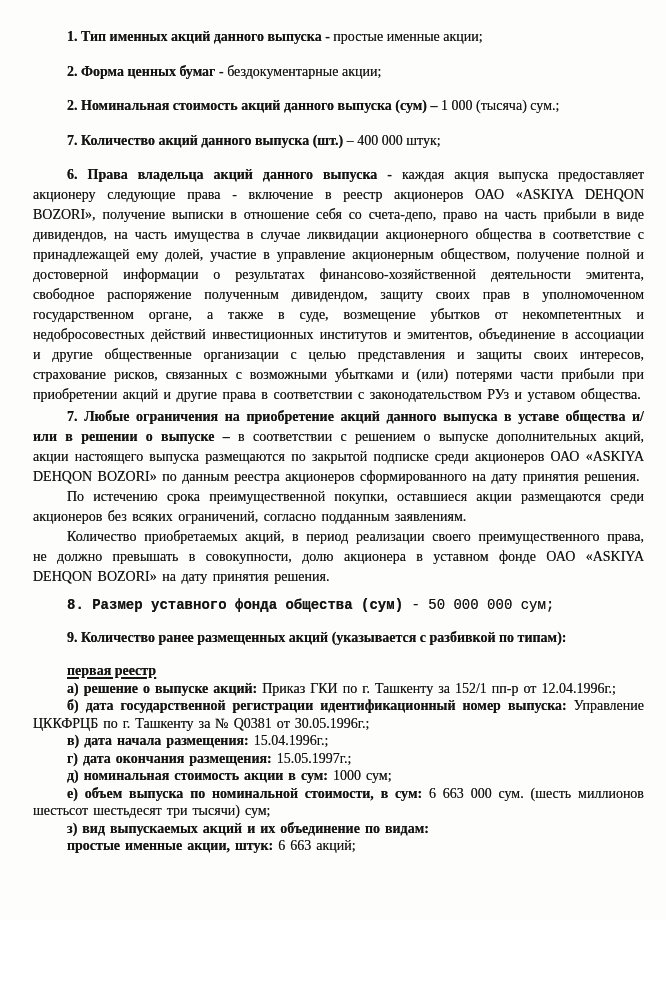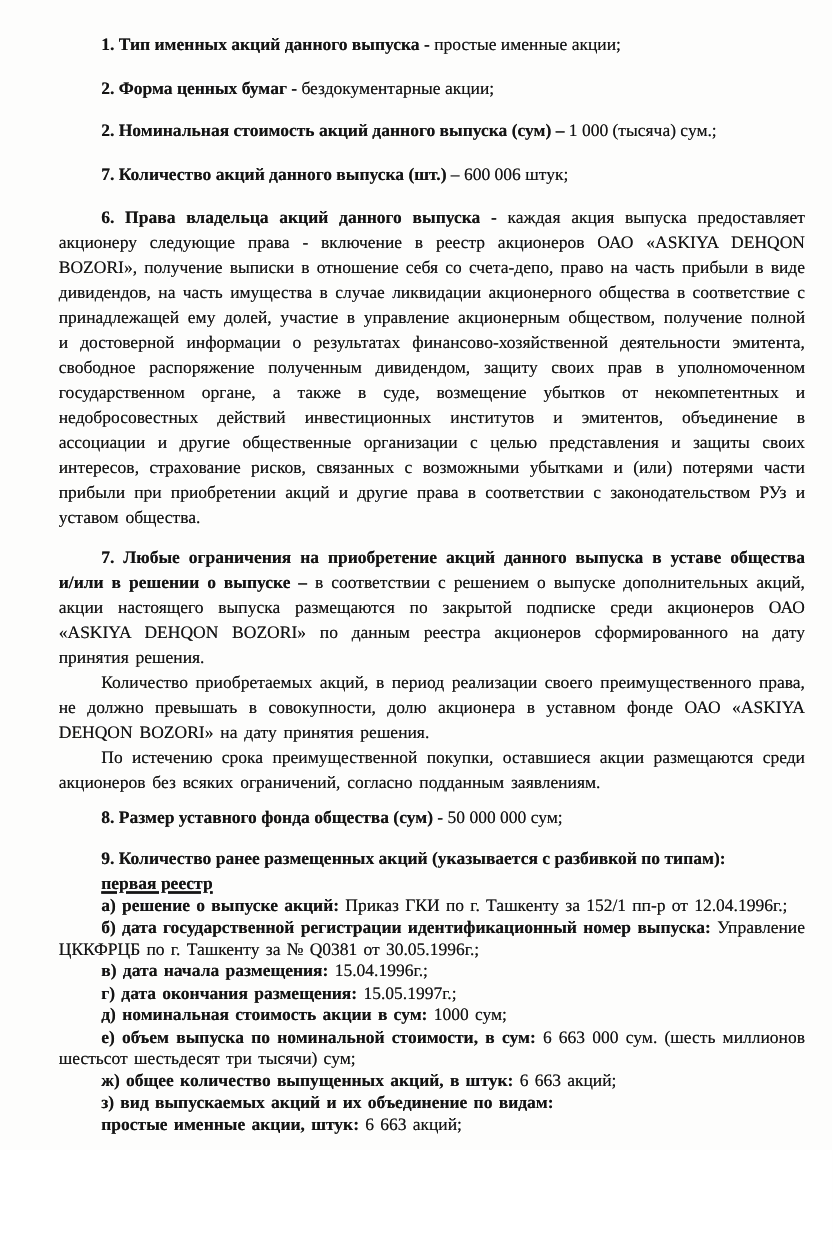--- a/index.html
+++ b/index.html
@@ -1,88 +1,87 @@
 <!DOCTYPE html>
 <html><head>
 <meta charset="utf-8">
 <style>
   html, body { margin: 0; padding: 0; background: #ffffff; }
   .page {
     position: relative;
     width: 666px;
     height: 920px;
     box-sizing: border-box;
-    padding: 27px 22px 0 47px;
+    padding: 27px 22px 0 33px;
     background: #fdfdfc;
     color: #141414;
     font-family: "Liberation Serif", "DejaVu Serif", serif;
     font-size: 14px;
     line-height: 20px;
     overflow: hidden;
     text-shadow: 0 0 0.4px rgba(0,0,0,0.65);
   }
   p { margin: 0; }
   b { font-weight: 700; }
   .ind { text-indent: 34px; }
   .just { text-align: justify; word-spacing: 2px; }
   .item { margin-bottom: 14.5px; text-indent: 34px; }
-  .para7 { margin-top: 12px; }
-  .item8 { margin-top: 8px; margin-bottom: 13px; text-indent: 34px; }
-  .item9 { text-indent: 34px; margin-bottom: 1px; }
+  .para7 { margin-top: 2px; }
+  .item8 { margin-top: 8px; margin-bottom: 13px; text-indent: 34px; font-family: Liberation Mono, monospace; }
+  .item9 { text-indent: 34px; margin-bottom: 14px; }
   .emission p { line-height: 17.5px; }
   .entry { text-indent: 34px; text-align: justify; word-spacing: 1.5px; }
   .em-head { text-indent: 34px; }
   .em-head b {
     text-decoration: underline;
     text-decoration-thickness: 1.5px;
     text-underline-offset: 2px;
   }
 </style>
 </head>
 <body>
 
 <div class="page">
 
   <p class="item"><b>1. Тип именных акций данного выпуска -</b><span> простые именные акции;</span></p>
 
   <p class="item"><b>2. Форма ценных бумаг -</b><span> бездокументарные акции;</span></p>
 
   <p class="item"><b>2. Номинальная стоимость акций данного выпуска (сум) –</b><span> 1 000 (тысяча) сум.;</span></p>
 
-  <p class="item"><b>7. Количество акций данного выпуска (шт.)</b><span> – 600 006 штук;</span></p>
+  <p class="item"><b>7. Количество акций данного выпуска (шт.)</b><span> – 400 000 штук;</span></p>
 
 
   <p class="just ind"><b>6. Права владельца акций данного выпуска -</b><span> каждая акция выпуска предоставляет акционеру следующие права - включение в реестр акционеров ОАО «ASKIYA DEHQON BOZORI», получение выписки в отношение себя со счета-депо, право на часть прибыли в виде дивидендов, на часть имущества в случае ликвидации акционерного общества в соответствие с принадлежащей ему долей, участие в управление акционерным обществом, получение полной и достоверной информации о результатах финансово-хозяйственной деятельности эмитента, свободное распоряжение полученным дивидендом, защиту своих прав в уполномоченном государственном органе, а также в суде, возмещение убытков от некомпетентных и недобросовестных действий инвестиционных институтов и эмитентов, объединение в ассоциации и другие общественные организации с целью представления и защиты своих интересов, страхование рисков, связанных с возможными убытками и (или) потерями части прибыли при приобретении акций и другие права в соответствии с законодательством РУз и уставом общества.</span></p>
 
   <p class="just ind para7"><b>7. Любые ограничения на приобретение акций данного выпуска в уставе общества и/или в решении о выпуске –</b><span> в соответствии с решением о выпуске дополнительных акций, акции настоящего выпуска размещаются по закрытой подписке среди акционеров ОАО «ASKIYA DEHQON BOZORI» по данным реестра акционеров сформированного на дату принятия решения.</span></p>
 
+  <p class="just ind">По истечению срока преимущественной покупки, оставшиеся акции размещаются среди акционеров без всяких ограничений, согласно подданным заявлениям.</p>
+
   <p class="just ind">Количество приобретаемых акций, в период реализации своего преимущественного права, не должно превышать в совокупности, долю акционера в уставном фонде ОАО «ASKIYA DEHQON BOZORI» на дату принятия решения.</p>
-
-  <p class="just ind">По истечению срока преимущественной покупки, оставшиеся акции размещаются среди акционеров без всяких ограничений, согласно подданным заявлениям.</p>
 
   <p class="item8"><b>8. Размер уставного фонда общества (сум)</b><span>  - 50 000 000 сум;</span></p>
 
   <p class="item9"><b>9. Количество ранее размещенных акций (указывается с разбивкой по типам):</b></p>
 
   <div class="emission">
     <p class="em-head"><b>первая реестр</b></p>
 
     <p class="entry"><b>а) решение о выпуске акций:</b><span> Приказ ГКИ по г. Ташкенту за 152/1 пп-р от 12.04.1996г.;</span></p>
 
     <p class="entry"><b>б) дата государственной регистрации идентификационный номер выпуска:</b><span> Управление ЦККФРЦБ по г. Ташкенту за № Q0381 от 30.05.1996г.;</span></p>
 
     <p class="entry"><b>в) дата начала размещения:</b><span> 15.04.1996г.;</span></p>
 
     <p class="entry"><b>г) дата окончания размещения:</b><span> 15.05.1997г.;</span></p>
 
     <p class="entry"><b>д) номинальная стоимость акции в сум:</b><span> 1000 сум;</span></p>
 
     <p class="entry"><b>е) объем выпуска по номинальной стоимости, в сум:</b><span> 6 663 000 сум. (шесть миллионов шестьсот шестьдесят три тысячи) сум;</span></p>
 
-    <p class="entry"><b>ж) общее количество выпущенных акций, в штук:</b><span> 6 663 акций;</span></p>
 
     <p class="entry"><b>з) вид выпускаемых акций и их объединение по видам:</b><span></span></p>
 
     <p class="entry"><b>простые именные акции, штук:</b><span> 6 663  акций;</span></p>
   </div>
 
 
 </div>
 
 </body></html>

